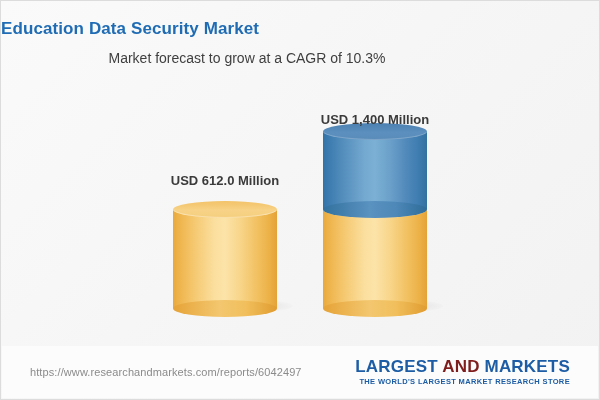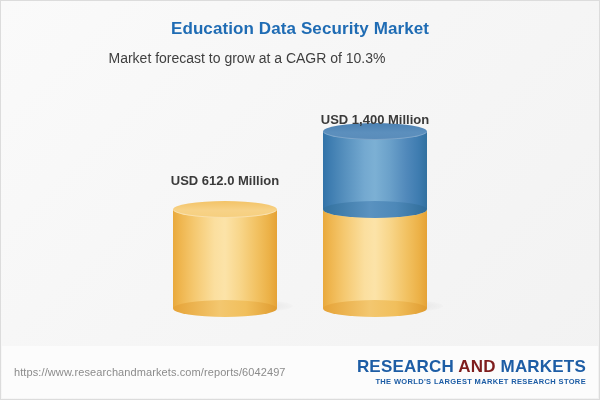--- a/index.html
+++ b/index.html
@@ -26,21 +26,21 @@
     left: 0;
     top: 0;
     width: 598px;
     height: 345px;
   }
   .title {
     position: absolute;
     top: 18px;
     left: 0;
     width: 598px;
-    text-align: center;
+    text-align: left;
     font-size: 17px;
     font-weight: bold;
     color: #1f6cb4;
     letter-spacing: 0.1px;
   }
   .subtitle {
     position: absolute;
     top: 49px;
     left: 0;
     width: 492px;
@@ -133,21 +133,21 @@
   .footer {
     position: absolute;
     left: 1px;
     bottom: 1px;
     width: 596px;
     height: 52px;
     background: #fcfcfc;
     display: flex;
     align-items: center;
     justify-content: space-between;
-    padding: 0 12px;
+    padding: 0 28px;
     box-sizing: border-box;
   }
   .source-url {
     font-size: 11px;
     color: #8b8b8b;
     letter-spacing: 0.1px;
   }
   .logo {
     text-align: right;
     line-height: 1.05;
@@ -205,18 +205,18 @@
         <div class="cap"></div>
       </div>
     </div>
     <div class="cyl-label" style="left:264px; top:95px;margin-top:16px;">USD 1,400 Million</div>
 
   </div>
 
   <div class="footer">
     <div class="source-url">https://www.researchandmarkets.com/reports/6042497</div>
     <div class="logo">
-      <div class="logo-main"><span>RESEARCH </span><span class="logo-and">AND</span><span> MARKETS</span></div>
+      <div class="logo-main"><span>LARGEST </span><span class="logo-and">AND</span><span> MARKETS</span></div>
       <div class="logo-tag">THE WORLD'S LARGEST MARKET RESEARCH STORE</div>
     </div>
   </div>
 
 </div>
 
 </body></html>

